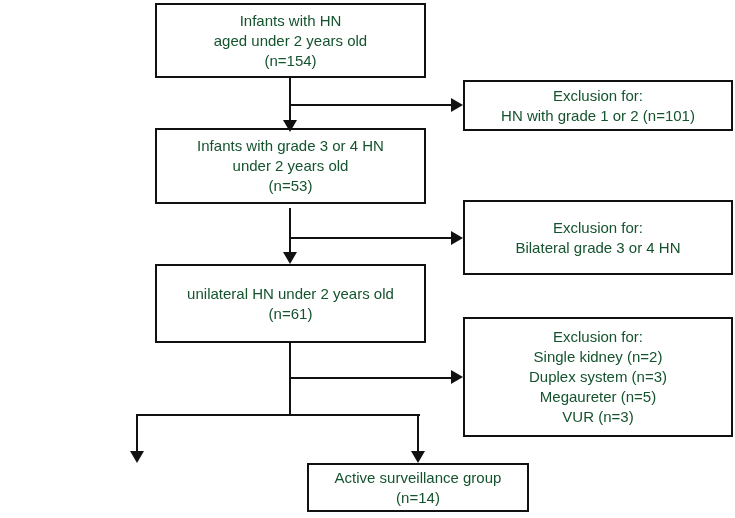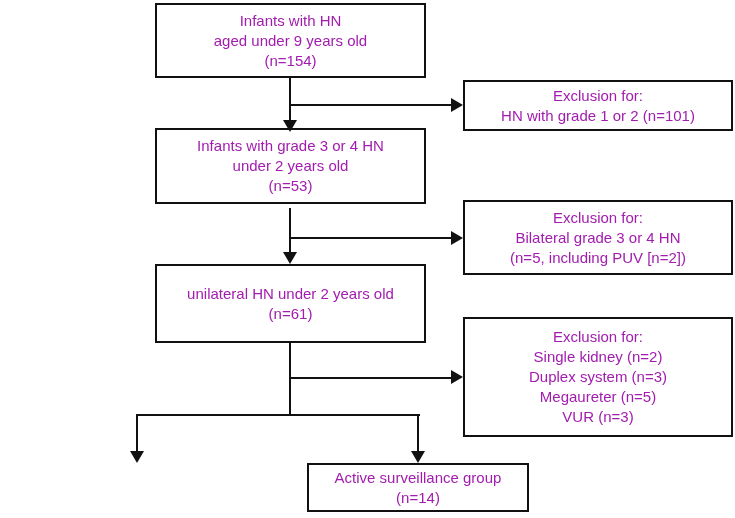--- a/index.html
+++ b/index.html
@@ -6,21 +6,21 @@
     margin: 0;
     padding: 0;
     background: #ffffff;
   }
   .figure {
     position: relative;
     width: 735px;
     height: 518px;
     background: #ffffff;
     font-family: "Liberation Sans", "DejaVu Sans", sans-serif;
-    color: #a21caf;
+    color: #14532d;
     overflow: hidden;
   }
   .box {
     position: absolute;
     box-sizing: border-box;
     border: 2px solid #111111;
     background: #ffffff;
     display: flex;
     flex-direction: column;
     align-items: center;
@@ -51,21 +51,21 @@
     border-left: 12px solid #111111;
   }
 </style>
 </head>
 <body>
 
 <div class="figure">
 
   <div class="box" style="left:155px;top:3px;width:271px;height:75px">
     <span>Infants with HN</span>
-    <span>aged under 9 years old</span>
+    <span>aged under 2 years old</span>
     <span>(n=154)</span>
   </div>
 
   <div class="box" style="left:155px;top:128px;width:271px;height:76px">
     <span>Infants with grade 3 or 4 HN</span>
     <span>under 2 years old</span>
     <span>(n=53)</span>
   </div>
 
   <div class="box" style="left:155px;top:264px;width:271px;height:79px">
@@ -74,21 +74,20 @@
   </div>
 
   <div class="box" style="left:463px;top:80px;width:270px;height:51px">
     <span>Exclusion for:</span>
     <span>HN with grade 1 or 2 (n=101)</span>
   </div>
 
   <div class="box" style="left:463px;top:200px;width:270px;height:75px">
     <span>Exclusion for:</span>
     <span>Bilateral grade 3 or 4 HN</span>
-    <span>(n=5, including PUV [n=2])</span>
   </div>
 
   <div class="box" style="left:463px;top:317px;width:270px;height:120px">
     <span>Exclusion for:</span>
     <span>Single kidney (n=2)</span>
     <span>Duplex system (n=3)</span>
     <span>Megaureter (n=5)</span>
     <span>VUR (n=3)</span>
   </div>
 

